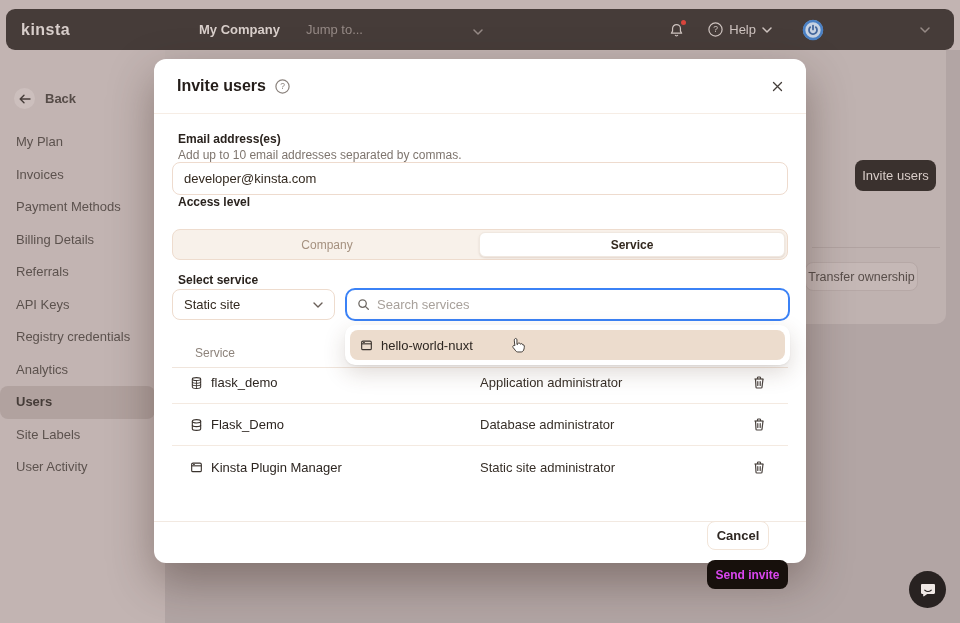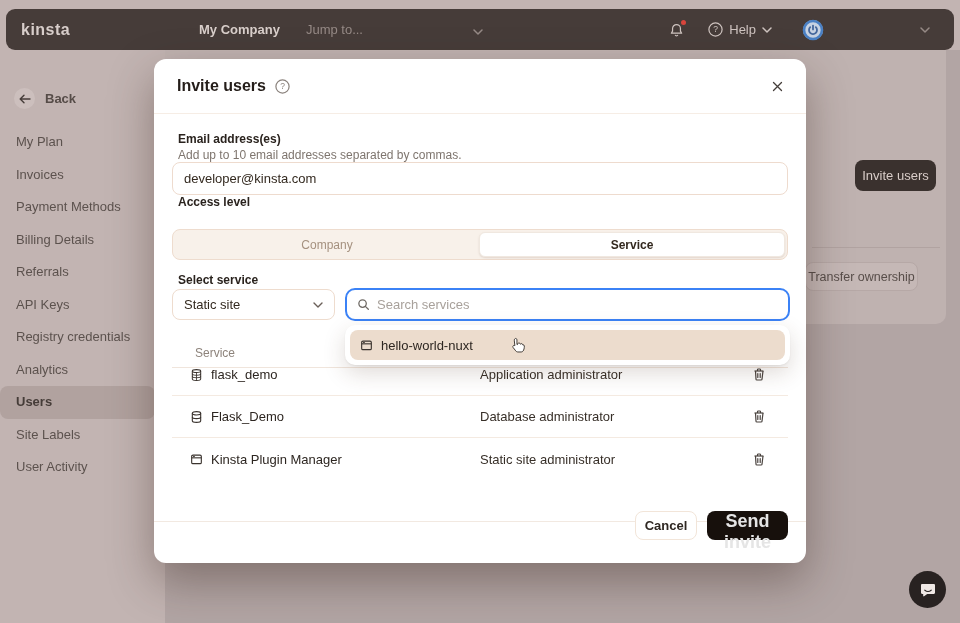--- a/index.html
+++ b/index.html
@@ -68,32 +68,32 @@
   .search-box input { flex:1; border:none; outline:none; font-size:13px; font-family:inherit; color:#33291f; background:transparent; }
   .search-box input::placeholder { color:#a8a19b; }
 
   .dropdown { position:absolute; left:191px; top:266px; width:445px; height:40px; background:#fff; border-radius:10px; box-shadow:0 1px 2px rgba(0,0,0,.06), 0 8px 22px rgba(80,50,35,.18); padding:5px; z-index:5; }
   .dd-option { position:relative; height:30px; background:#ecdccd; border-radius:8px; display:flex; align-items:center; gap:8px; padding-left:10px; font-size:13px; color:#2d2621; cursor:pointer; }
   .dd-option .opt-icon { display:flex; color:#3a332e; }
   .hand-cursor { position:absolute; left:160px; top:7px; pointer-events:none; }
 
   .tbl-header { position:absolute; left:41px; top:287px; font-size:12px; color:#8d837b; }
   .tbl-divider { position:absolute; left:18px; top:308px; width:616px; height:1px; background:#f0e5dc; }
-  .tbl-rows { position:absolute; left:18px; top:295px; width:616px; }
+  .tbl-rows { position:absolute; left:18px; top:303px; width:616px; }
   .svc-row { height:42px; display:flex; align-items:center; border-bottom:1px solid #f4eae1; padding-left:18px; }
   .svc-row:last-child { border-bottom:none; }
   .svc-name { width:290px; display:flex; align-items:center; gap:8px; font-size:13px; color:#2d2621; }
   .svc-icon { display:flex; color:#3a332e; }
   .svc-role { flex:1; font-size:13px; color:#372f28; }
   .trash { margin-right:22px; display:flex; color:#4a433f; cursor:pointer; }
 
   .m-footer-divider { position:absolute; left:0; right:0; top:462px; height:1px; background:#f2e9e1; }
-  .m-footer { position:absolute; right:18px; top:452px; display:flex; gap:10px; }
+  .m-footer { position:absolute; right:18px; top:462px; display:flex; gap:10px;flex-direction:column; }
   .btn-cancel { width:62px; height:29px; background:#fff; border:1px solid #f2e5d9; border-radius:8px; font-size:13px; font-weight:700; color:#2e2722; font-family:inherit; cursor:pointer; }
-  .btn-send { width:81px; height:29px; background:#17100c; border:none; border-radius:8px; font-size:18px; font-weight:700; color:#e5e5e5; font-family:inherit; cursor:pointer; }
+  .btn-send { width:81px; height:29px; background:#17100c; border:none; border-radius:8px; font-size:12px; font-weight:700; color:#d946ef; font-family:inherit; cursor:pointer; }
 </style>
 </head>
 <body>
 
 <div class="content-bg"></div>
 <div class="content-band"></div>
 
 <div class="navbar">
   <div class="nav-logo">kinsta</div>
   <div class="nav-center">

